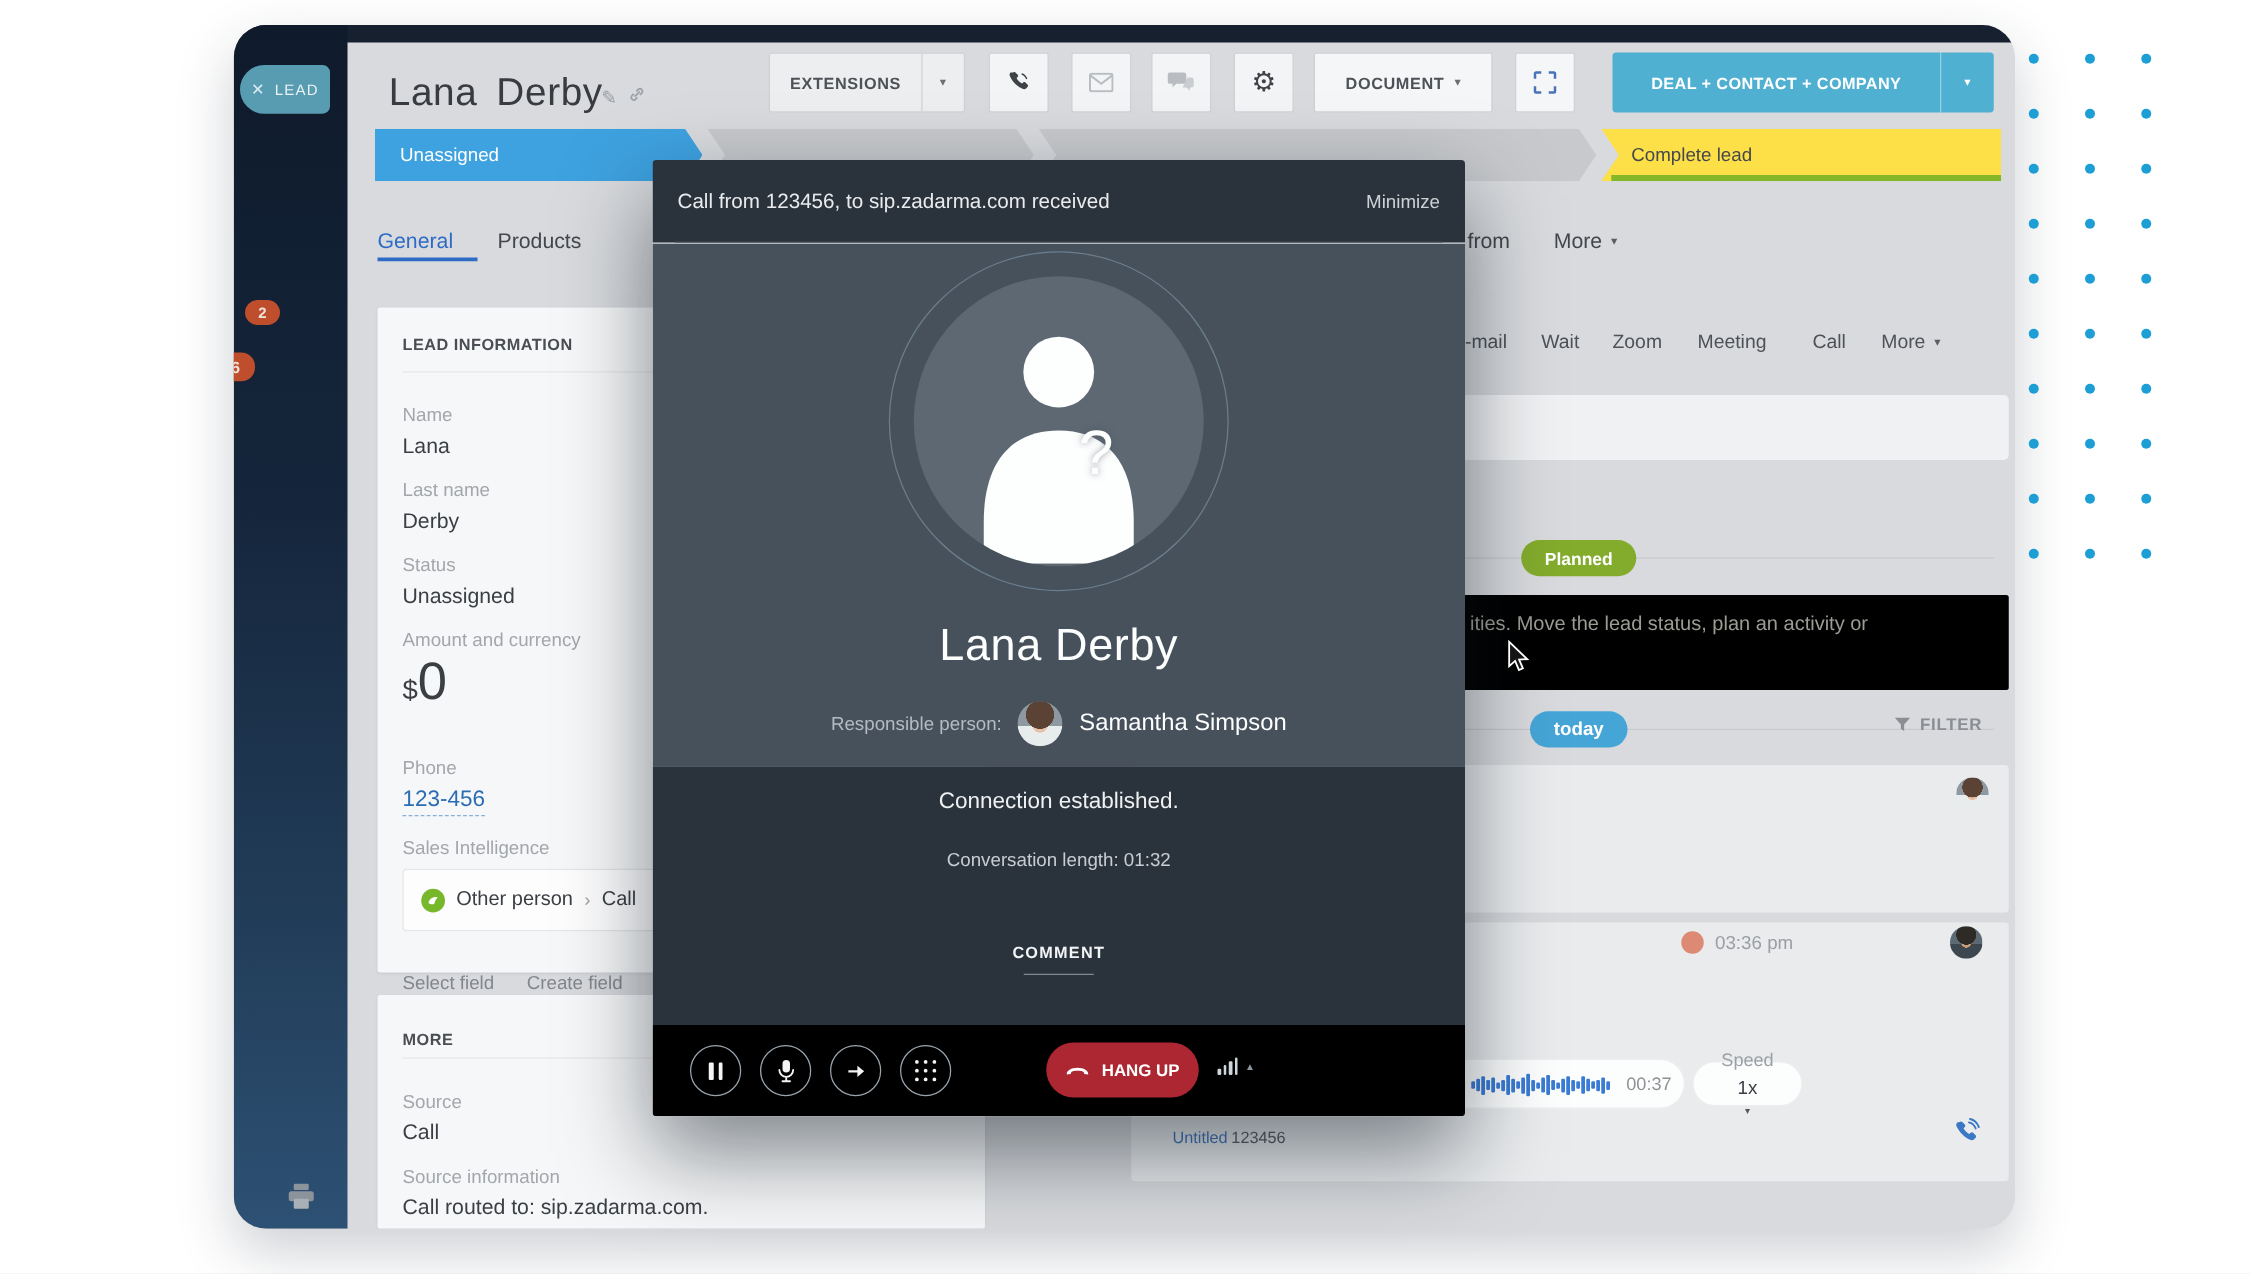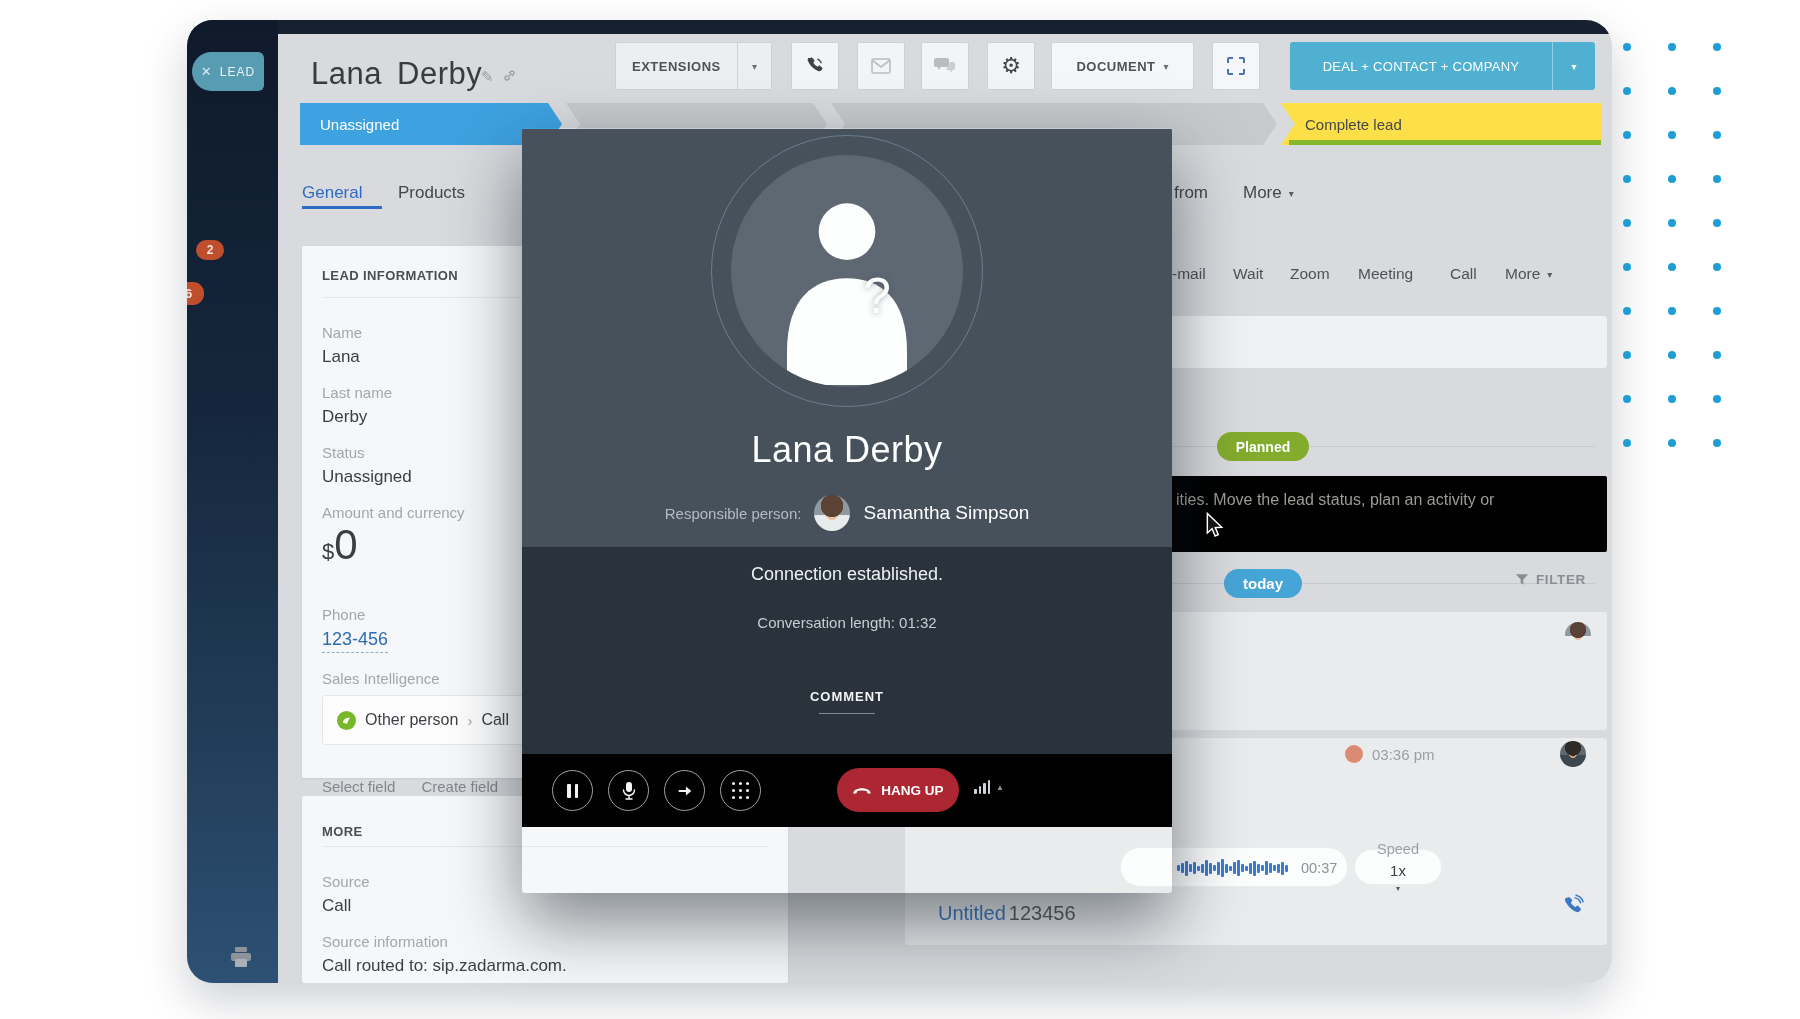--- a/index.html
+++ b/index.html
@@ -40,21 +40,21 @@
   .doc-btn { left:864px; width:143px; background:#f5f6f7; gap:8px; }
   .doc-btn .caret { color:#6b7075; font-size:10px; }
   .icon-btn { width:48px; }
   .phone-btn { left:604px; }
   .mail-btn  { left:670px; }
   .chat-btn  { left:734px; }
   .gear-btn  { left:800px; font-size:22px; color:#3f4348; }
   .expand-btn{ left:1025px; background:#f5f6f7; }
   .deal-btn { position:absolute; left:1103px; top:22px; width:305px; height:48px; background:#4fb0d2; border-radius:3px;
               display:flex; align-items:stretch; color:#fff; }
-  .deal-main { flex:1; display:flex; align-items:center; justify-content:center; font-size:13px; font-weight:normal; letter-spacing:.3px;text-align:center; }
+  .deal-main { flex:1; display:flex; align-items:center; justify-content:center; font-size:13px; font-weight:bold; letter-spacing:.3px;text-align:center; }
   .deal-caret { width:43px; border-left:1px solid rgba(255,255,255,.4); display:flex; align-items:center; justify-content:center; font-size:10px; }
 
   
   .stage { position:absolute; top:83px; height:42px; display:flex; align-items:center; color:#fff; font-size:15px; padding-left:20px; }
   .arrow-r { clip-path:polygon(0 0, calc(100% - 14px) 0, 100% 50%, calc(100% - 14px) 100%, 0 100%); }
   .notch-l { clip-path:polygon(0 0, calc(100% - 14px) 0, 100% 50%, calc(100% - 14px) 100%, 0 100%, 14px 50%); }
   .notch-l-flat { clip-path:polygon(0 0, 100% 0, 100% 100%, 0 100%, 14px 50%); }
   .stage1 { left:113px; width:262px; background:#3ea2e0; }
   .stage2 { left:379px; width:261px; background:#c7c9cc; }
   .stage3 { left:644px; width:446px; background:#c7c9cc; }
@@ -124,21 +124,21 @@
   .audio-pill { position:absolute; left:215px; top:109px; width:228px; height:40px; border-radius:20px;
                 background:#fcfdfd; border:1px solid #eceef0; display:flex; align-items:center; }
   .waveform { position:absolute; left:56px; top:0; height:40px; display:flex; align-items:center; gap:1px; }
   .waveform i { display:block; width:3px; border-radius:1px; }
   .audio-time { position:absolute; left:180px; top:12px; font-size:14.5px; color:#8e9196; }
   .speed-pill { position:absolute; left:449px; top:111px; width:88px; height:36px; border-radius:18px;
                 background:#fcfdfd; border:1px solid #eceef0; display:flex; align-items:center; justify-content:center; gap:5px;flex-direction:column; }
   .speed-label { font-size:14.5px; color:#9da0a5; }
   .speed-value { font-size:15px; font-weight:normal; color:#3c4045; }
   .speed-caret { font-size:8px; color:#54585d; }
-  .untitled-row { position:absolute; left:33px; top:164px; font-size:20px; }
+  .untitled-row { position:absolute; left:33px; top:164px; font-size:13px; }
   .untitled-link { color:#4079bd; }
   .untitled-num { color:#5a5e63; margin-left:3px; }
   .cardB-phone { position:absolute; left:655px; top:155px; }
 
   
   .modal { position:absolute; left:522px; top:128px; width:650px; height:765px; z-index:50;
            border-radius:3px; overflow:hidden; box-shadow:0 30px 70px rgba(10,20,30,.5); }
   .m-header { height:66px; background:#2a333c; display:flex; align-items:center; justify-content:space-between; padding:0 20px; }
   .m-title { font-size:16.5px; color:#e8ebee; }
   .m-min { font-size:15px; color:#ccd1d5; }
@@ -402,20 +402,24 @@
     <div class="cardB-phone">
       <svg width="26" height="26" viewBox="0 0 24 24">
           <path fill="#3a77c4" d="M7.2 4.2c.5-.5 1.4-.5 1.9 0l1.8 1.8c.5.5.5 1.4 0 1.9l-.9.9c.8 1.7 2.6 3.5 4.3 4.3l.9-.9c.5-.5 1.4-.5 1.9 0l1.8 1.8c.5.5.5 1.4 0 1.9l-1.1 1.1c-.8.8-2 .9-3 .4-2.1-1-4.1-2.4-5.8-4.1S5.9 9.7 4.9 7.6c-.5-1-.3-2.2.4-3z"></path>
           <path d="M14 4.5 q3.5 .8 5 4.5 M14.8 2 q4.7 1 6.5 6" stroke="#3a77c4" stroke-width="1.4" fill="none" stroke-linecap="round"></path>
         </svg>
     </div>
   </div>
 </div>
 
 <div class="modal">
+  <div class="m-header">
+    <span class="m-title">Call from 123456, to sip.zadarma.com received</span>
+    <span class="m-min">Minimize</span>
+  </div>
   <div class="m-hdiv"></div>
 
   <div class="m-upper">
     <div class="m-ring">
       <div class="m-inner">
         <svg width="170" height="200" viewBox="0 0 100 120">
           <circle cx="50" cy="28" r="17" fill="#fdfefe"></circle>
           <path d="M14 100 C14 68 30 56 50 56 C70 56 86 68 86 100 L86 120 L14 120 Z" fill="#fdfefe"></path>
         </svg>
         <span class="m-q">?</span>

